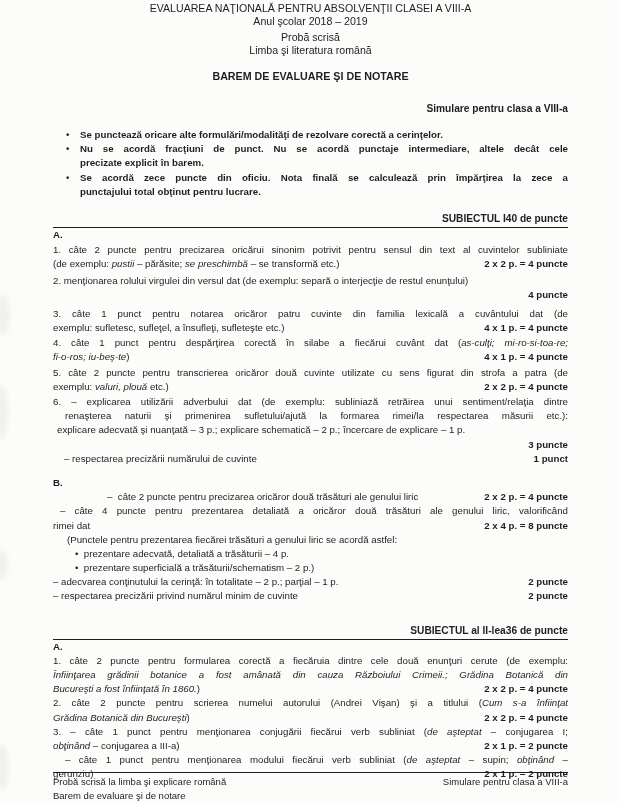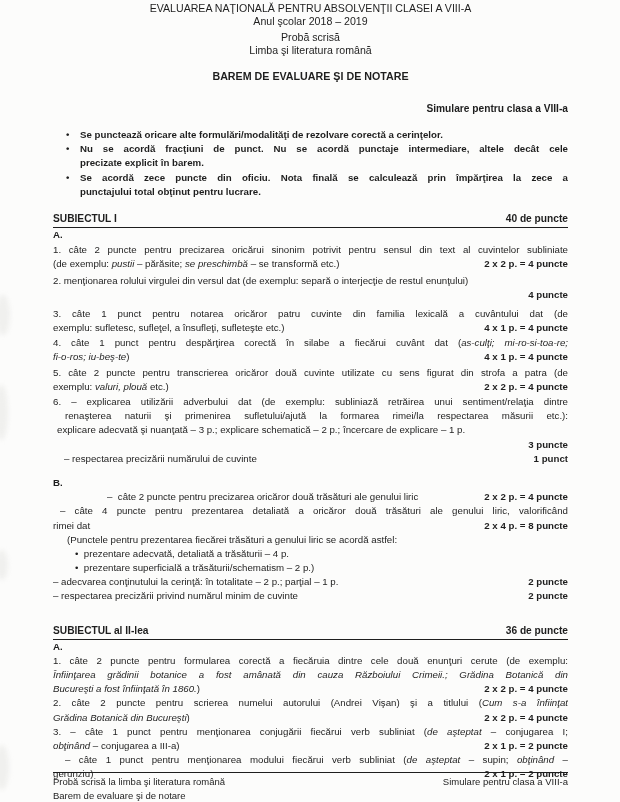--- a/index.html
+++ b/index.html
@@ -19,21 +19,21 @@
   .bullet-block{position:relative;padding-left:27px;font-weight:bold;}
   .bullet-block .marker{position:absolute;left:13px;top:0;font-size:9.7px;line-height:14.2px;}
   .text-line{height:14.2px;line-height:14.2px;font-size:9.7px;}
   .flexline{display:flex;justify-content:space-between;}
   .seg-wrap{white-space:pre;}
   .pts{font-weight:bold;white-space:pre;margin-left:8px;}
   .just{text-align:justify;text-align-last:justify;overflow:hidden;}
   .i{font-style:italic;}
   .label-line{font-weight:bold;}
   .sec-head{
-    display:flex;justify-content:space-between;font-weight:bold;font-size:10.2px;
+    display:flex;justify-content:flex-end;font-weight:bold;font-size:10.2px;
     border-bottom:1.5px solid #1e1e1e;padding-bottom:2px;height:13px;line-height:13px;
   }
   section.s0{margin-top:13px;}
   section.s1{margin-top:20px;}
   #footer{position:absolute;left:53px;right:52px;top:772px;border-top:1.4px solid #1e1e1e;font-size:9.5px;}
   .f-row{display:flex;justify-content:space-between;margin-top:3px;line-height:12px;}
   .f-left2{margin-top:2px;line-height:12px;}
   .smudge{position:absolute;background:#f0f0ee;border-radius:50%;filter:blur(2px);}
 </style>
 </head>
@@ -201,19 +201,19 @@
           <div class="text-line flexline">
             <span class="seg-wrap"><span>gerunziu)</span></span>
             <span class="pts">2 x 1 p. = 2 puncte</span>
           </div>
         </div>
       </section>
     </div>
 
   <div id="footer">
     <div class="f-row">
-      <span>Probă scrisă la limba şi literatura română</span>
+      <span>Probă scrisă la limba şi explicare română</span>
       <span>Simulare pentru clasa a VIII-a</span>
     </div>
     <div class="f-left2">Barem de evaluare şi de notare</div>
   </div>
 
 </div>
 
 </body></html>

